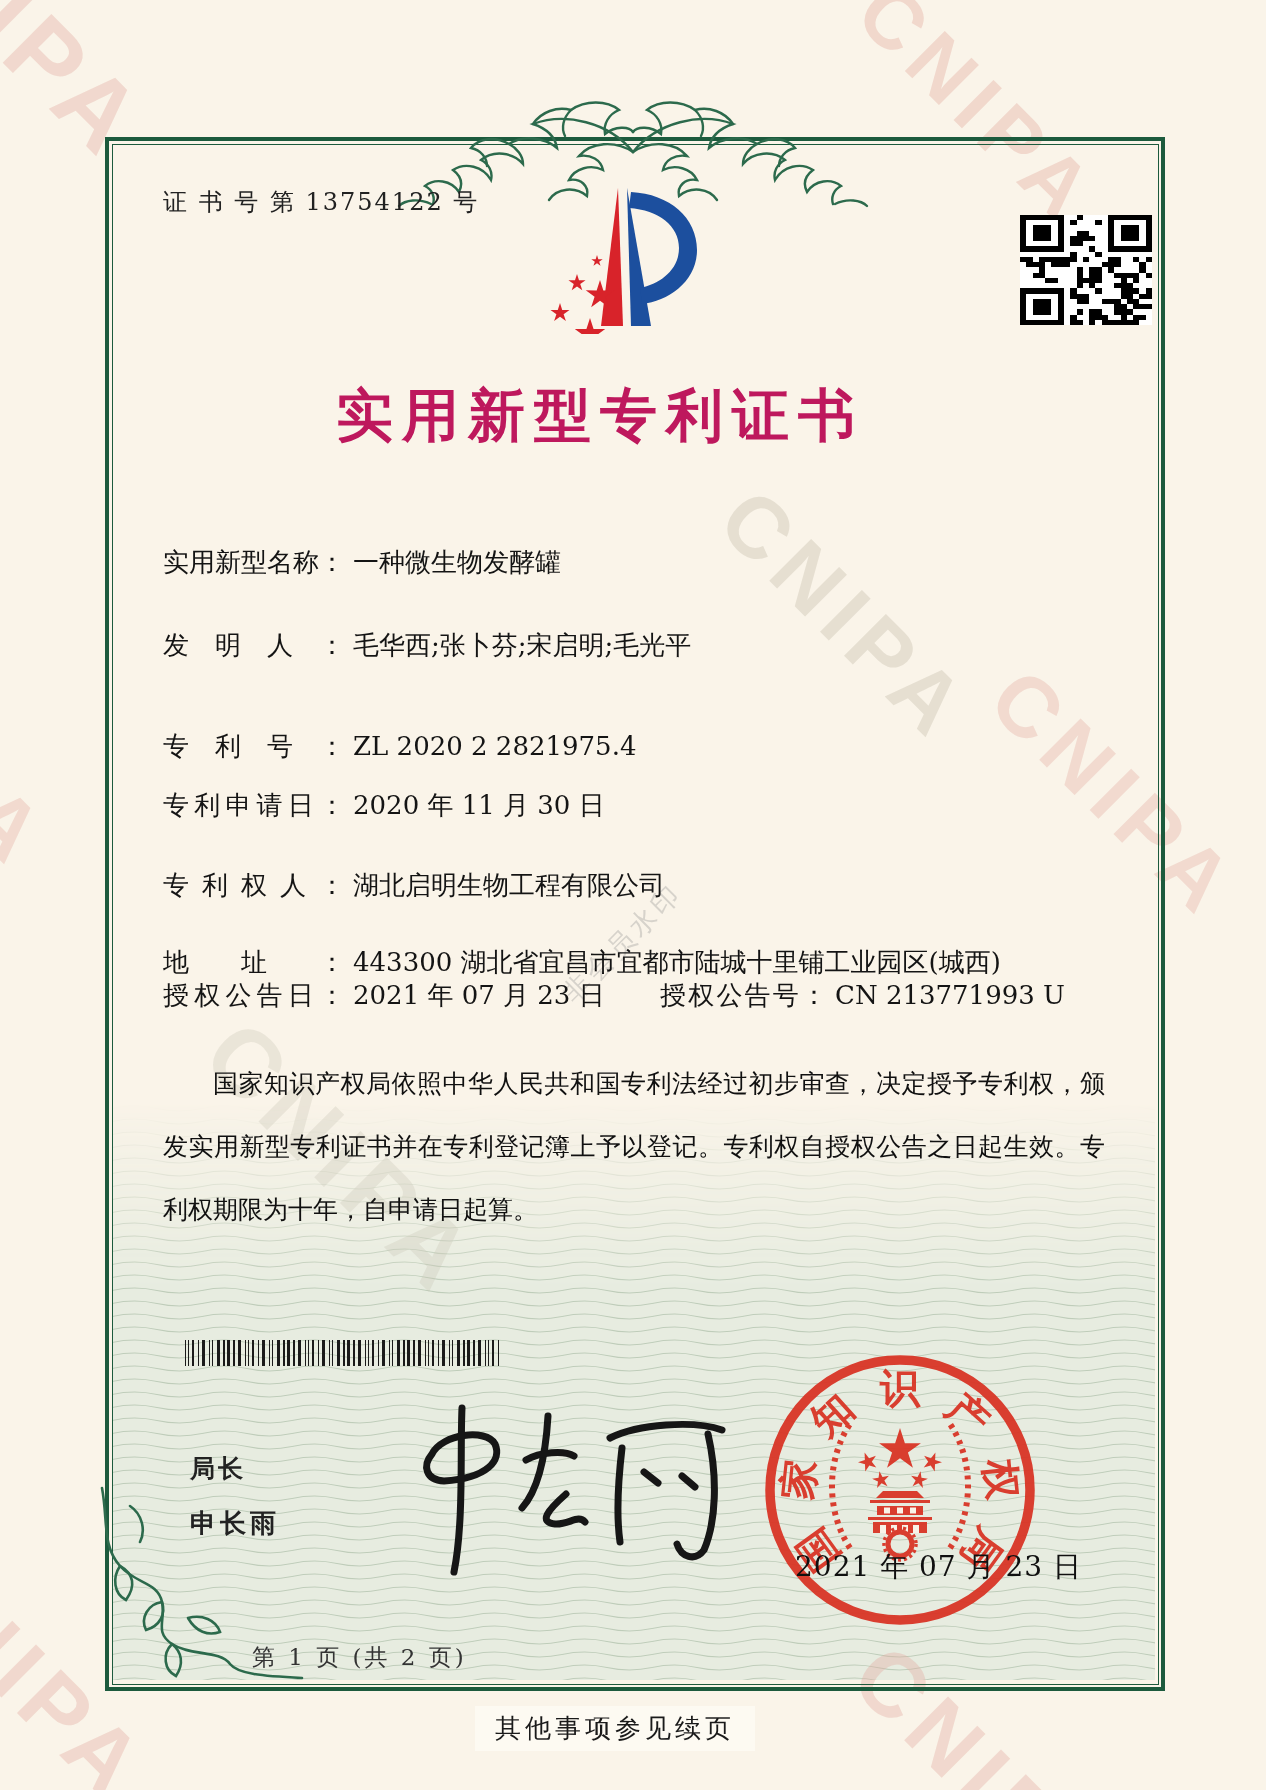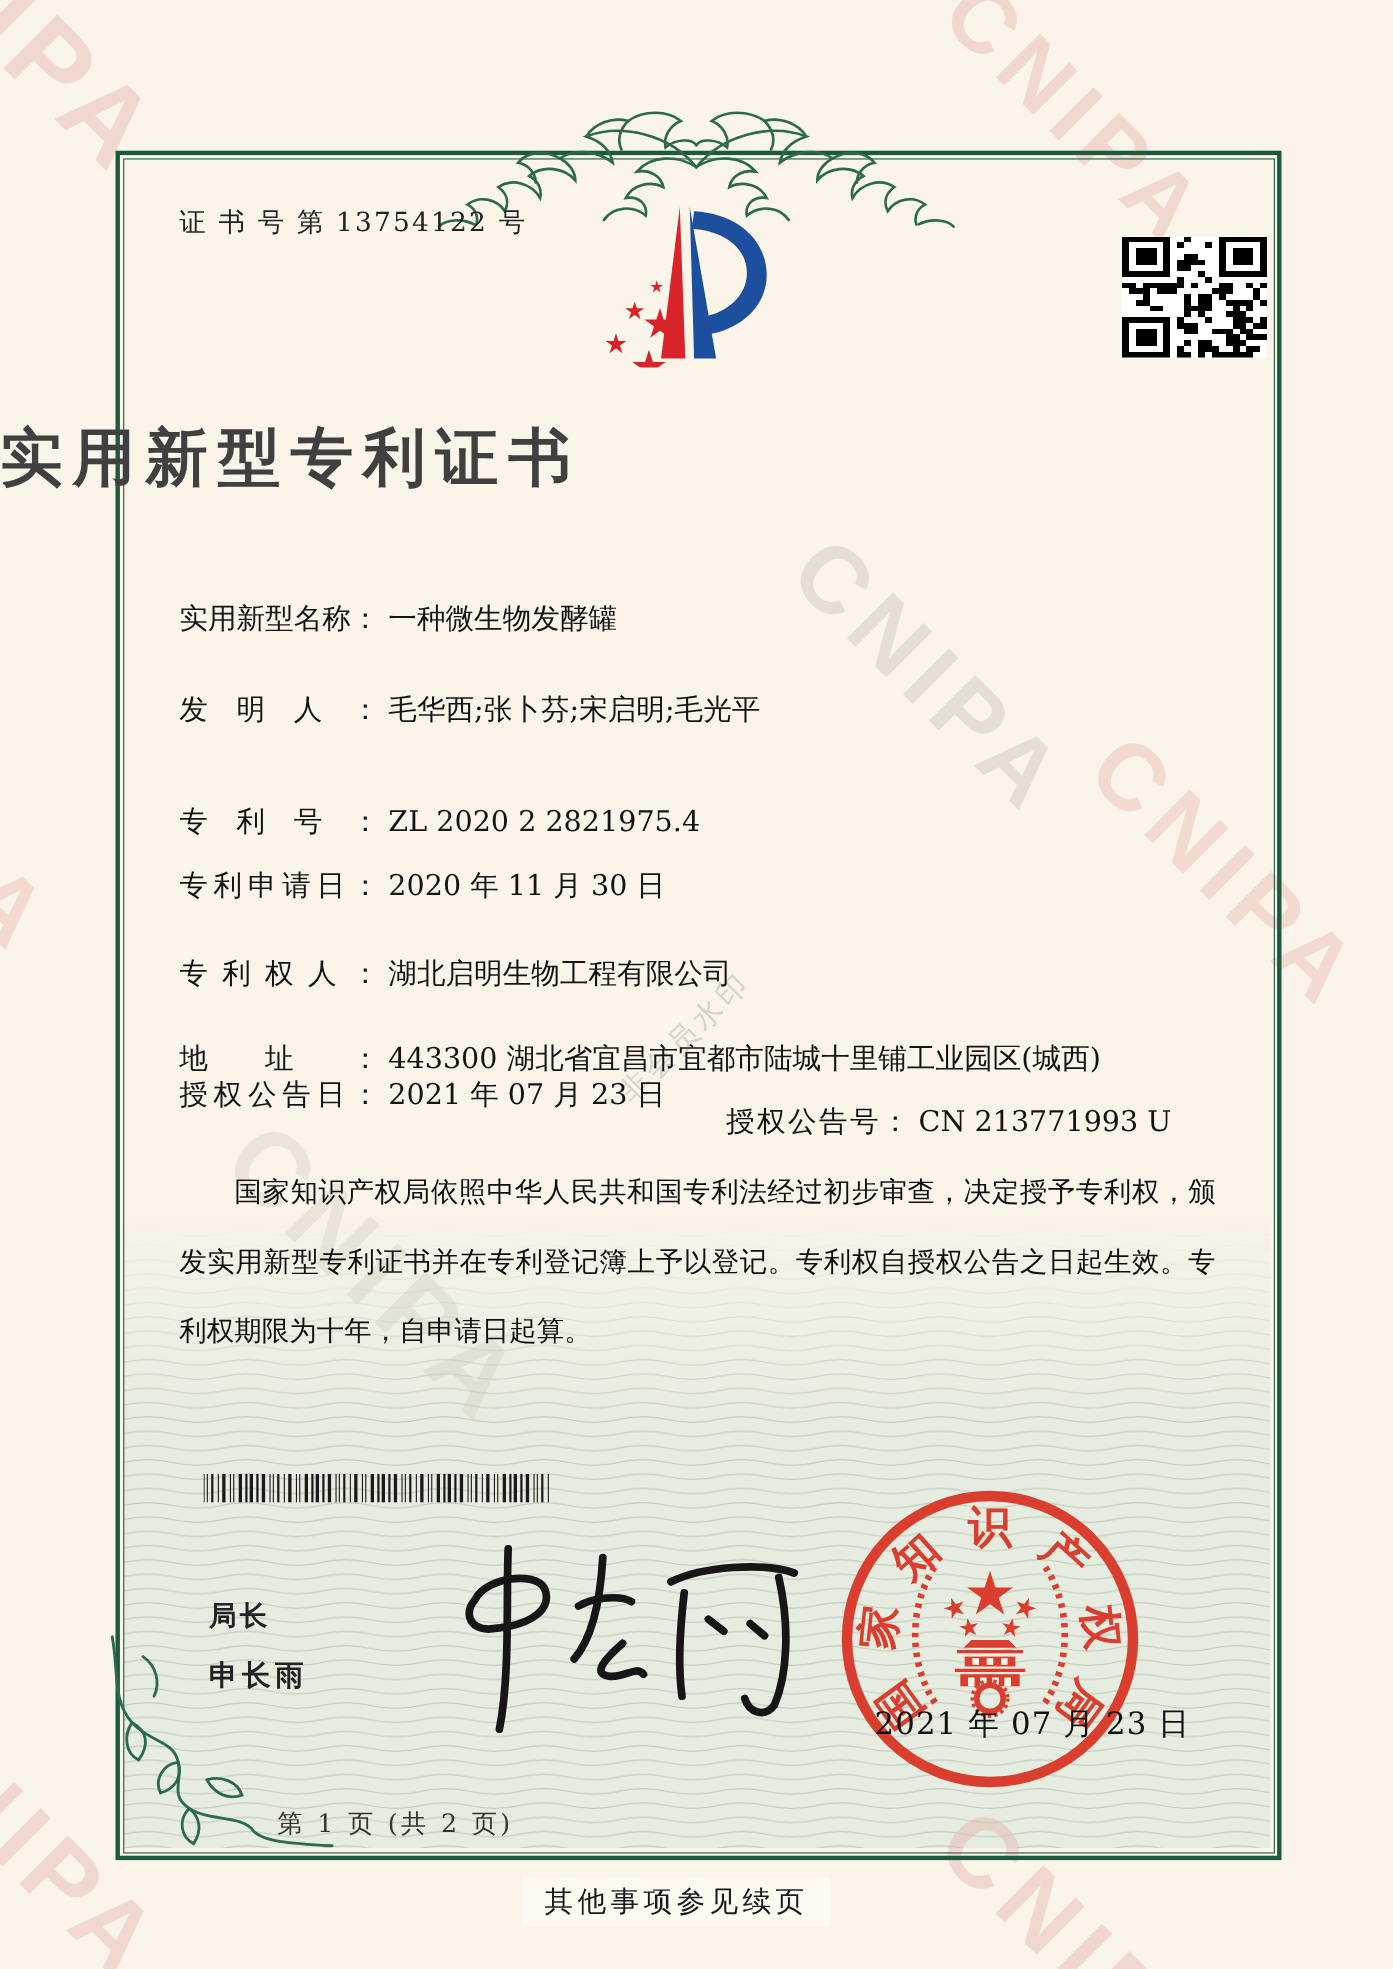--- a/index.html
+++ b/index.html
@@ -25,26 +25,26 @@
          border:4.5px solid #1c5a3d; z-index:3;}
   .frame-inner{position:absolute; inset:2.5px; border:1.5px solid #1c5a3d;}
   .wave-area{position:absolute; left:112px; top:1102px; width:1043px; height:578px; z-index:1;}
   .ornament-top{position:absolute; left:395px; top:88px; z-index:4;}
   .ornament-corner{position:absolute; left:92px; top:1486px; z-index:4;}
   
   .cert-no{position:absolute; left:163px; top:186px; font-size:24px; letter-spacing:2px;
            color:#222; z-index:4;}
   .logo{position:absolute; left:545px; top:182px; z-index:4;}
   .qr{position:absolute; left:1020px; top:215px; width:132px; height:110px; z-index:4; background:#fff;}
-  .title{position:absolute; left:0; top:378px; width:1200px; text-align:left;
-         font-size:57px; font-weight:700; letter-spacing:9px; color:#404040; z-index:4;}
+  .title{position:absolute; left:0; top:378px; width:1200px; text-align:center;
+         font-size:57px; font-weight:700; letter-spacing:9px; color:#be185d; z-index:4;}
   
   .frow{position:absolute; left:163px; font-size:26px; color:#141414; white-space:nowrap; z-index:4;}
   .flabel{display:inline-block; width:182px; text-align:justify; text-align-last:justify;}
-  .flabel2{display:inline-block; width:167px; text-align:justify; text-align-last:justify;margin-top:24px;}
+  .flabel2{display:inline-block; width:167px; text-align:justify; text-align-last:justify;}
   .fval{margin-left:8px;}
   .fgroup2{position:absolute; left:497px; top:0;}
   
   .body-text{position:absolute; left:163px; top:1052px; width:942px; font-size:25px;
              line-height:63px; text-align:justify; color:#101010; z-index:4;}
   .body-text p{margin:0; text-indent:2em;}
   
   .barcode{position:absolute; left:185px; top:1340px; z-index:4;}
   .signer-title{position:absolute; left:190px; top:1452px; font-size:25px; letter-spacing:3px;
       font-family:"Liberation Sans", sans-serif; font-weight:600; color:#222; z-index:4;}

